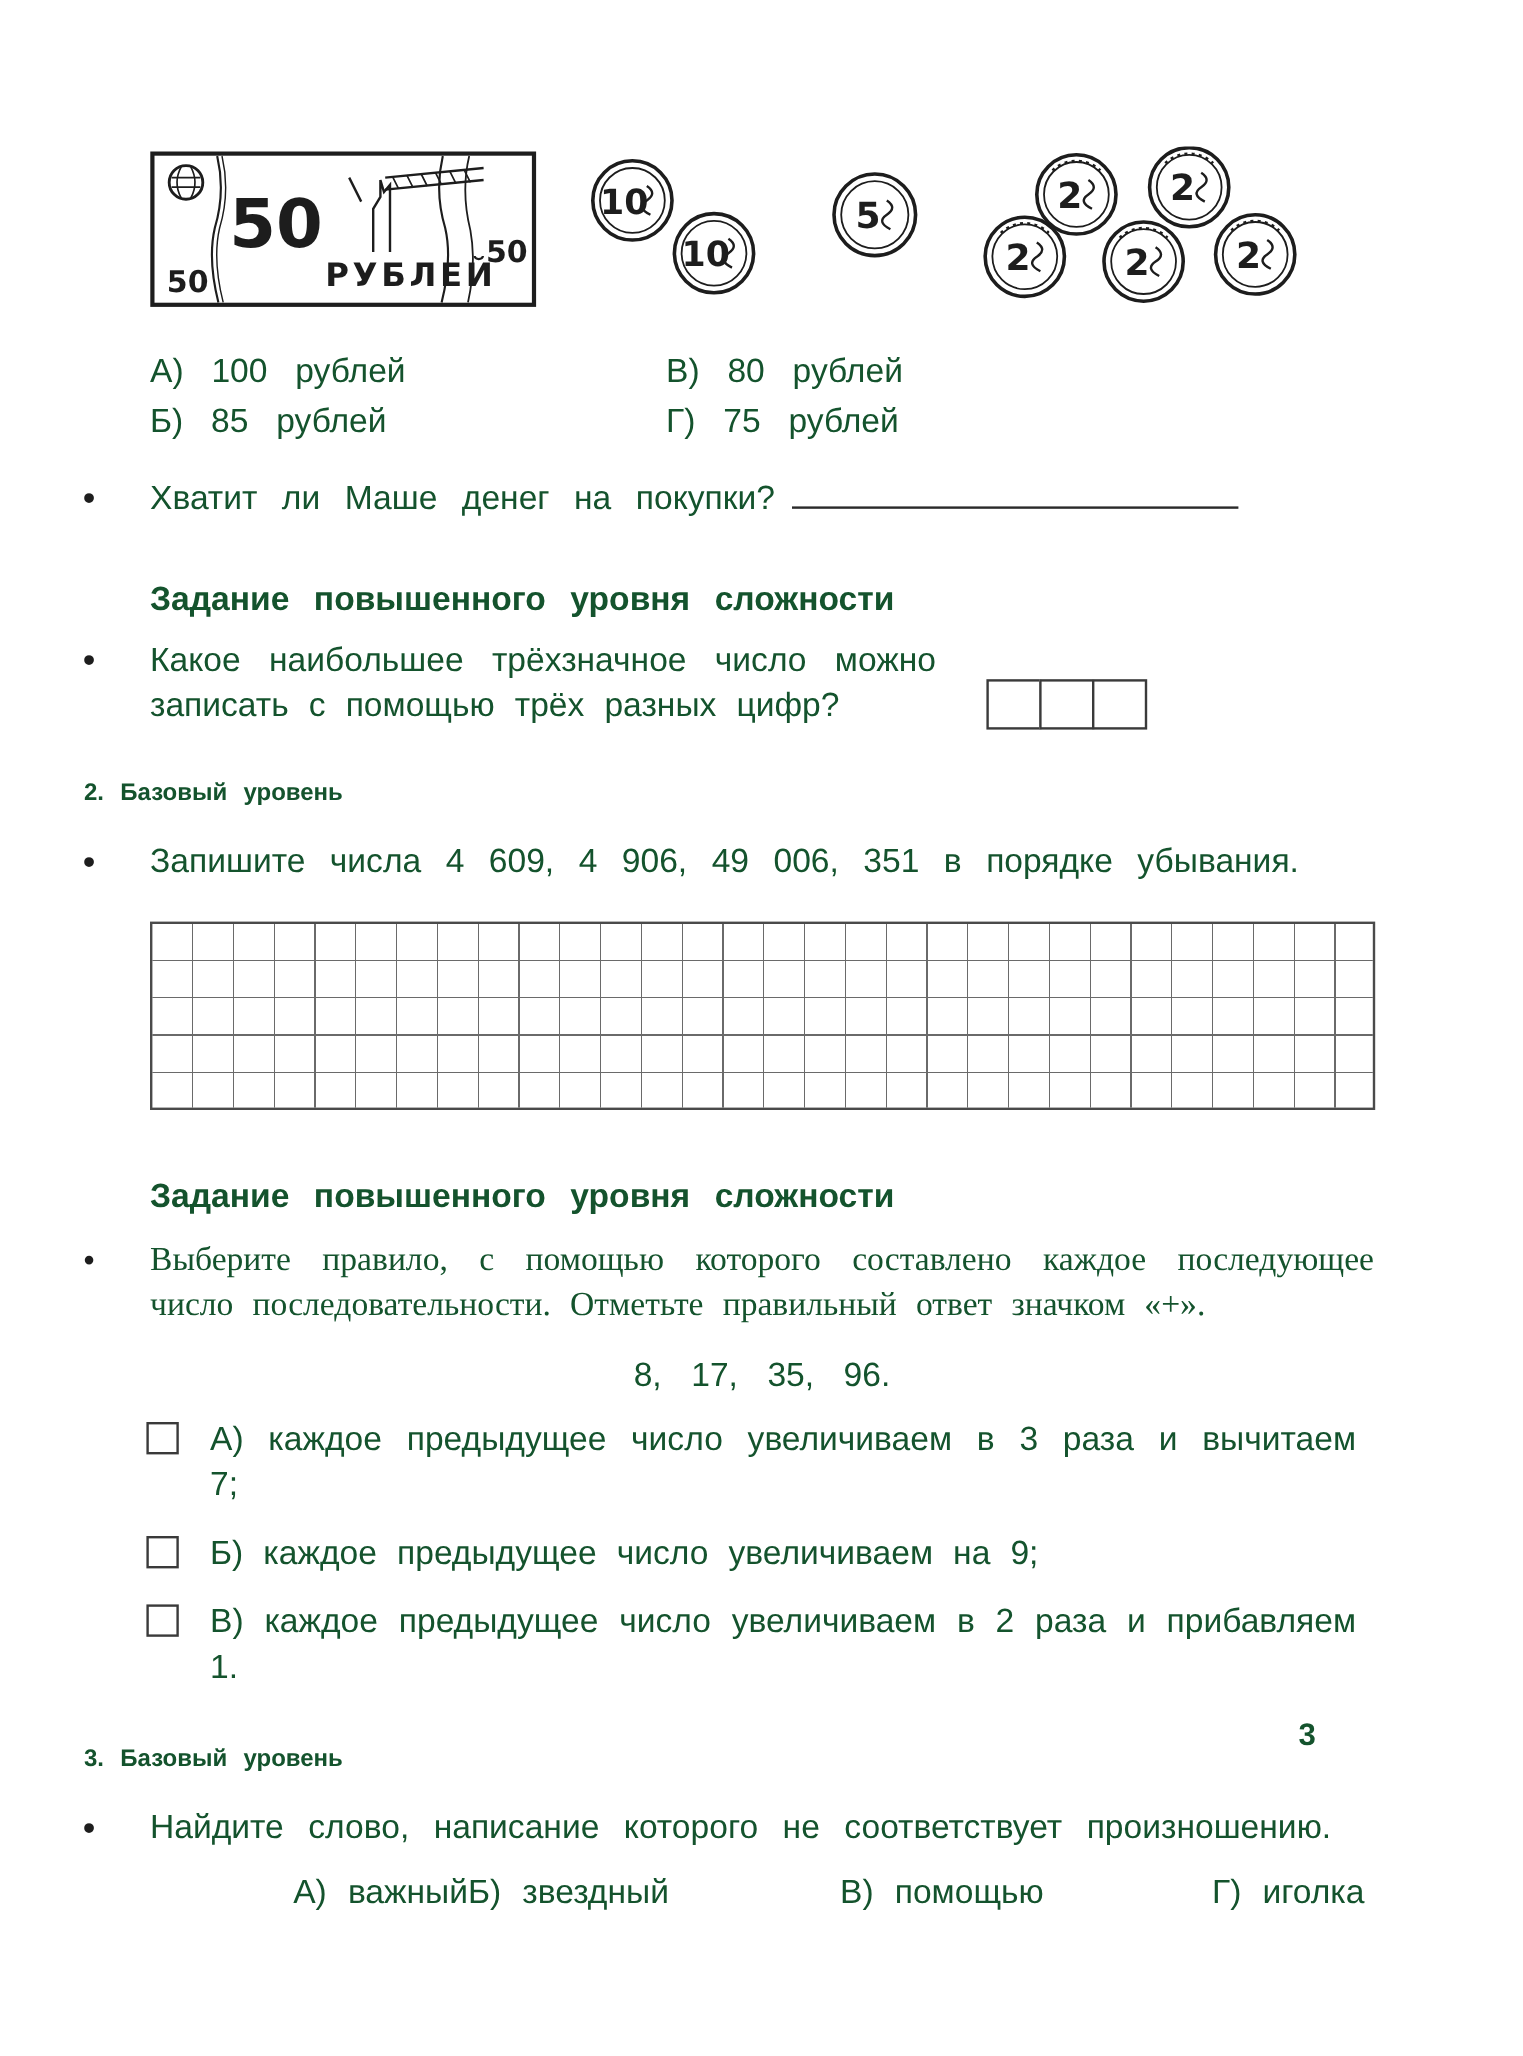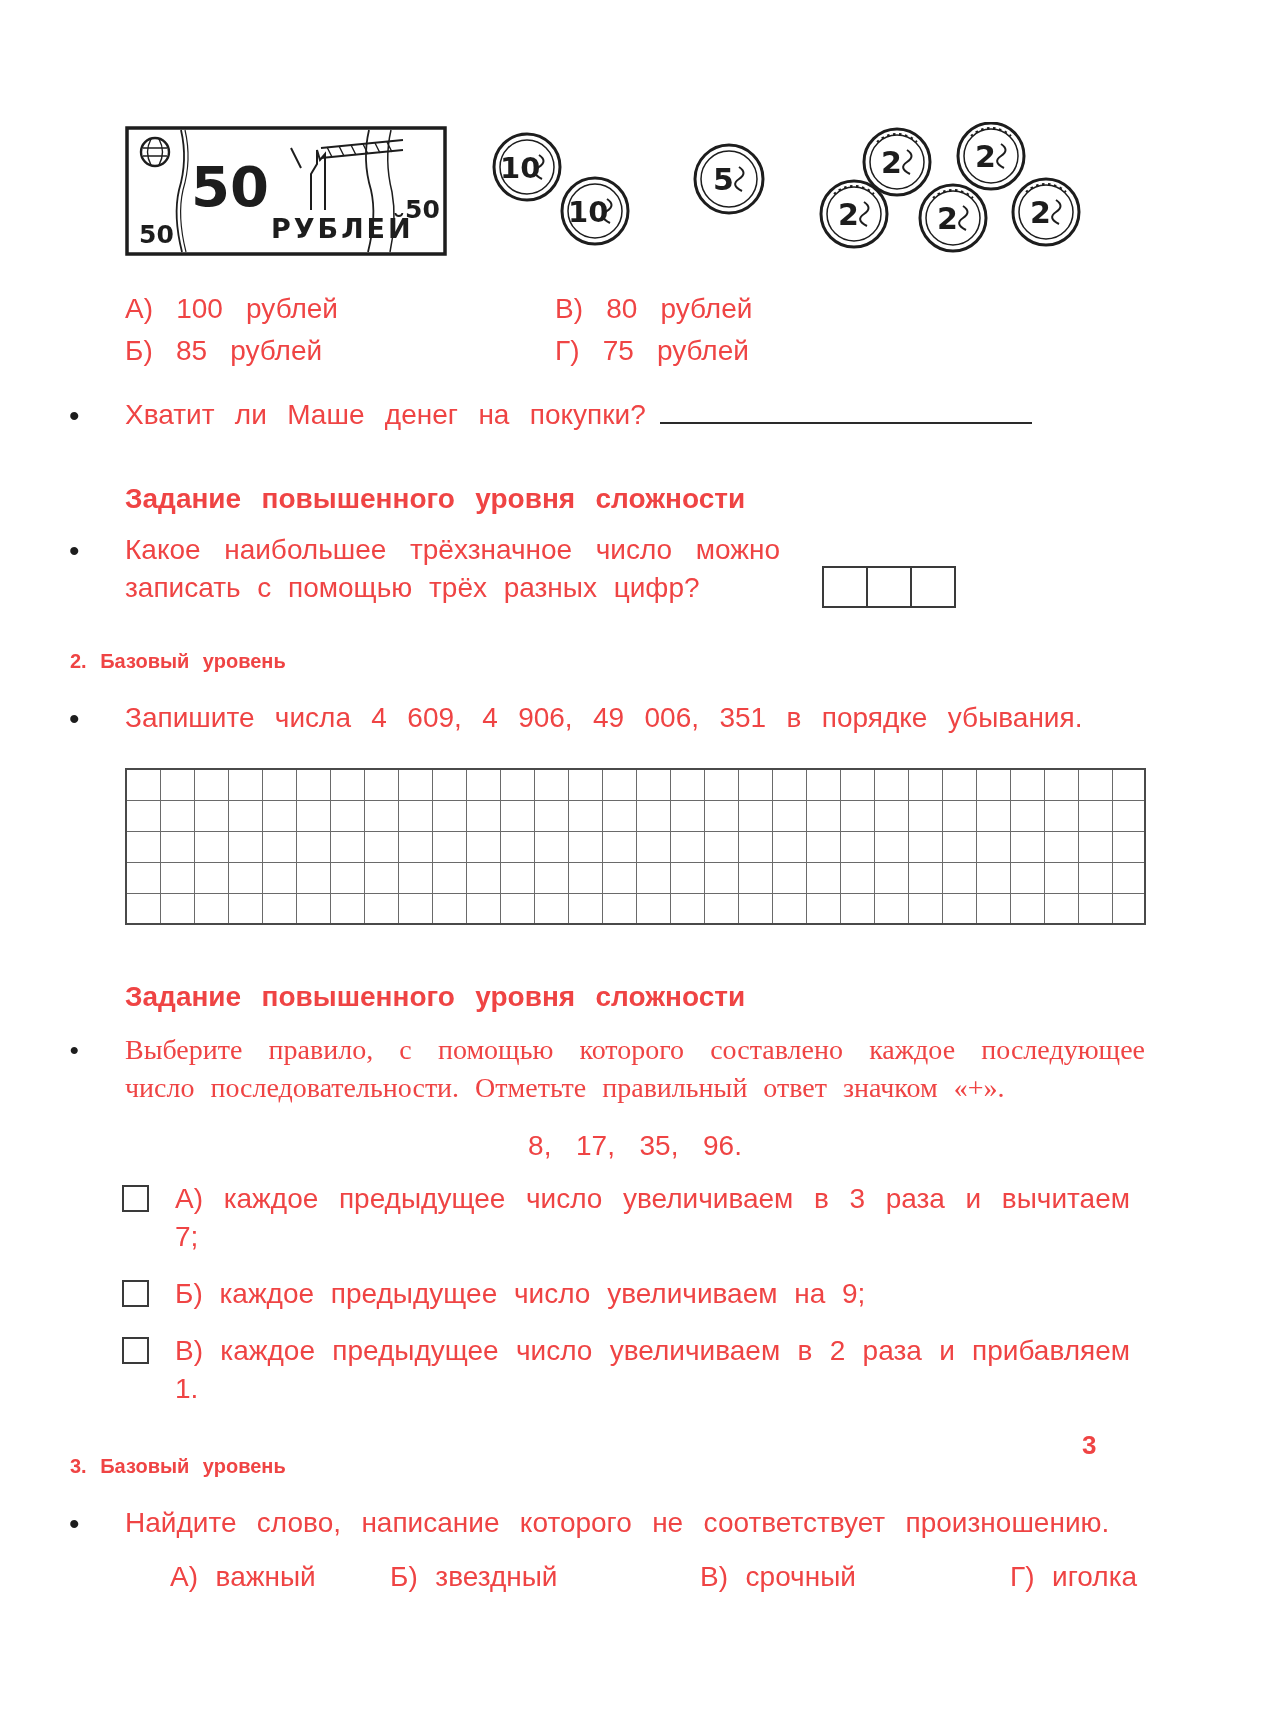--- a/index.html
+++ b/index.html
@@ -1,21 +1,21 @@
 <!DOCTYPE html>
 <html><head>
 <meta charset="utf-8">
 <style>
   html,body { margin:0; padding:0; background:#ffffff; }
   .page {
     position:relative;
     width:1269px; height:1713px;
     background:#ffffff;
     font-family:"Liberation Sans", sans-serif;
-    color:#ef4444;
+    color:#14532d;
     font-size:28px;
     overflow:hidden;
   }
 
   
   .illustration { margin:122px 0 0 125px; width:1020px; height:140px; }
   .li { position:relative; margin-left:125px; width:1020px; line-height:1.38; }
   .li::before {
     content:"\2022";
     position:absolute; left:-56px; top:-1px;
@@ -79,21 +79,21 @@
     width:27px; height:27px;
     border:2px solid #3a3a3a;
     box-sizing:border-box;
     margin:5px 26px 0 0;
     background:#fff;
   }
   .check-text { width:955px; line-height:1.38; }
 
   
   .word-opts { display:flex; margin:18px 0 0 170px; word-spacing:0.35em; }
-  .word-opts .wopt:nth-child(1) { width:220px; }
+  .word-opts .wopt:nth-child(1) { width:220px;text-align:right; }
   .word-opts .wopt:nth-child(2) { width:310px; }
   .word-opts .wopt:nth-child(3) { width:310px; }
 
   
   .page-num {
     position:absolute; left:1082px; top:1430px;
     font-weight:bold; font-size:26px;
   }
 
   svg text { font-family:"DejaVu Sans", sans-serif; }
@@ -267,21 +267,21 @@
     <div class="wopt">
       <span>А)</span>
       <span>важный</span>
     </div>
     <div class="wopt">
       <span>Б)</span>
       <span>звездный</span>
     </div>
     <div class="wopt">
       <span>В)</span>
-      <span>срочный</span>
+      <span>помощью</span>
     </div>
     <div class="wopt">
       <span>Г)</span>
       <span>иголка</span>
     </div>
   </div>
 
   <span class="page-num">3</span>
 
 </div>

